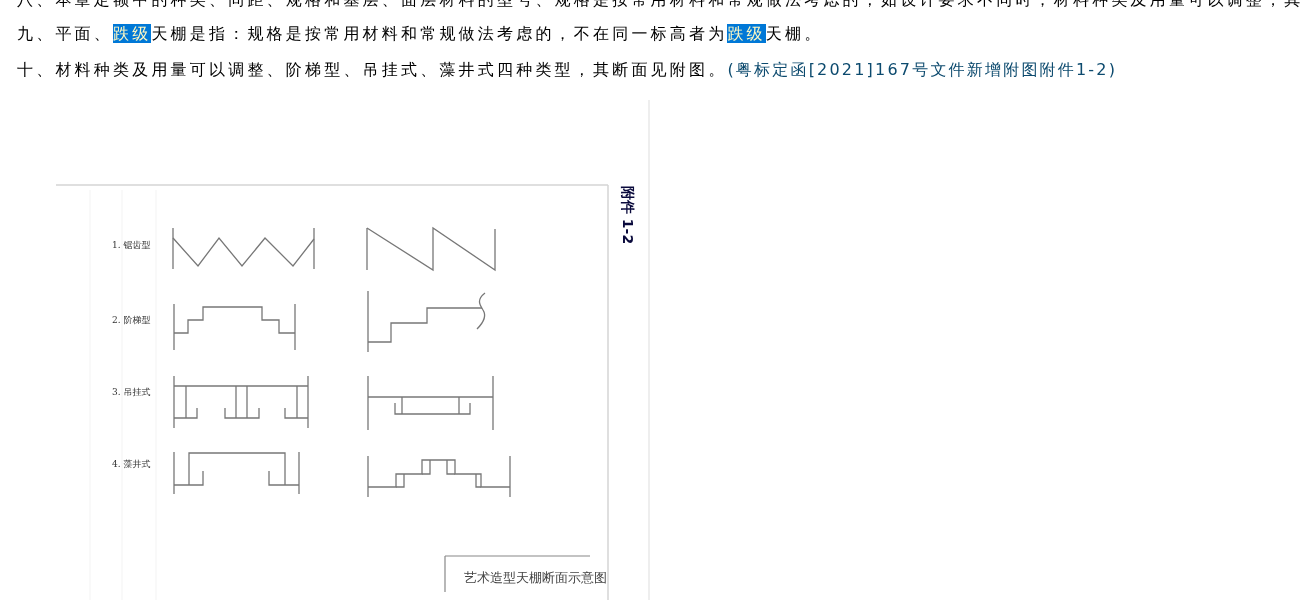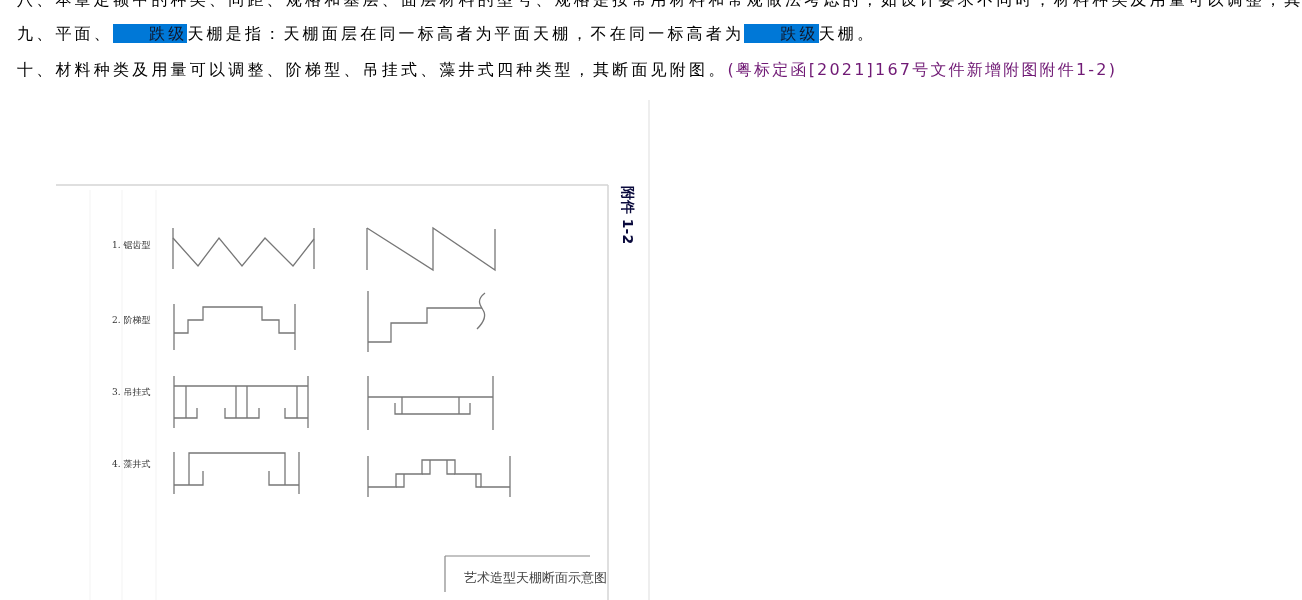--- a/index.html
+++ b/index.html
@@ -3,35 +3,35 @@
 <meta charset="utf-8">
 <style>
   html, body { margin: 0; padding: 0; background: #ffffff; }
   body { width: 1302px; height: 600px; overflow: hidden; position: relative;
          font-family: "DejaVu Sans", "Liberation Sans", sans-serif; color: #000; }
   .line { position: absolute; left: 17px; white-space: nowrap; font-size: 16px;
           letter-spacing: 3.2px; line-height: 22px; }
   .l8 { top: -11px; }
   .l9 { top: 23px; }
   .l10 { top: 59px; }
-  .hl { background: #0078d7; color: #0f172a; padding-left: 36px; }
-  .red { color: #701a75; letter-spacing: 2.2px; }
+  .hl { background: #0078d7; color: #fef9c3; }
+  .red { color: #0c4a6e; letter-spacing: 2.2px; }
   .figure { position: absolute; left: 0; top: 96px; width: 660px; height: 504px; }
   .vsep { position: absolute; left: 648px; top: 100px; width: 2px; height: 500px; background: #eeeeee; }
   svg text { font-family: "DejaVu Serif", "Liberation Serif", serif; }
 </style>
 </head>
 <body>
 
 <div class="line l8">
   <span>八、本章定额中的种类、间距、规格和基层、面层材料的型号、规格是按常用材料和常规做法考虑的，如设计要求不同时，材料种类及用量可以调整，其他不</span>
 </div>
 
 <div class="line l9">
-  <span>九、平面、</span><span class="hl">跌级</span><span>天棚是指：天棚面层在同一标高者为平面天棚，不在同一标高者为</span><span class="hl">跌级</span><span>天棚。</span>
+  <span>九、平面、</span><span class="hl">跌级</span><span>天棚是指：规格是按常用材料和常规做法考虑的，不在同一标高者为</span><span class="hl">跌级</span><span>天棚。</span>
 </div>
 
 <div class="line l10">
   <span>十、材料种类及用量可以调整、阶梯型、吊挂式、藻井式四种类型，其断面见附图。</span><span class="red">(粤标定函[2021]167号文件新增附图附件1-2)</span>
 </div>
 
 <div class="vsep"></div>
 
 <svg class="figure" width="660" height="504" viewBox="0 96 660 504" xmlns="http://www.w3.org/2000/svg">
 

